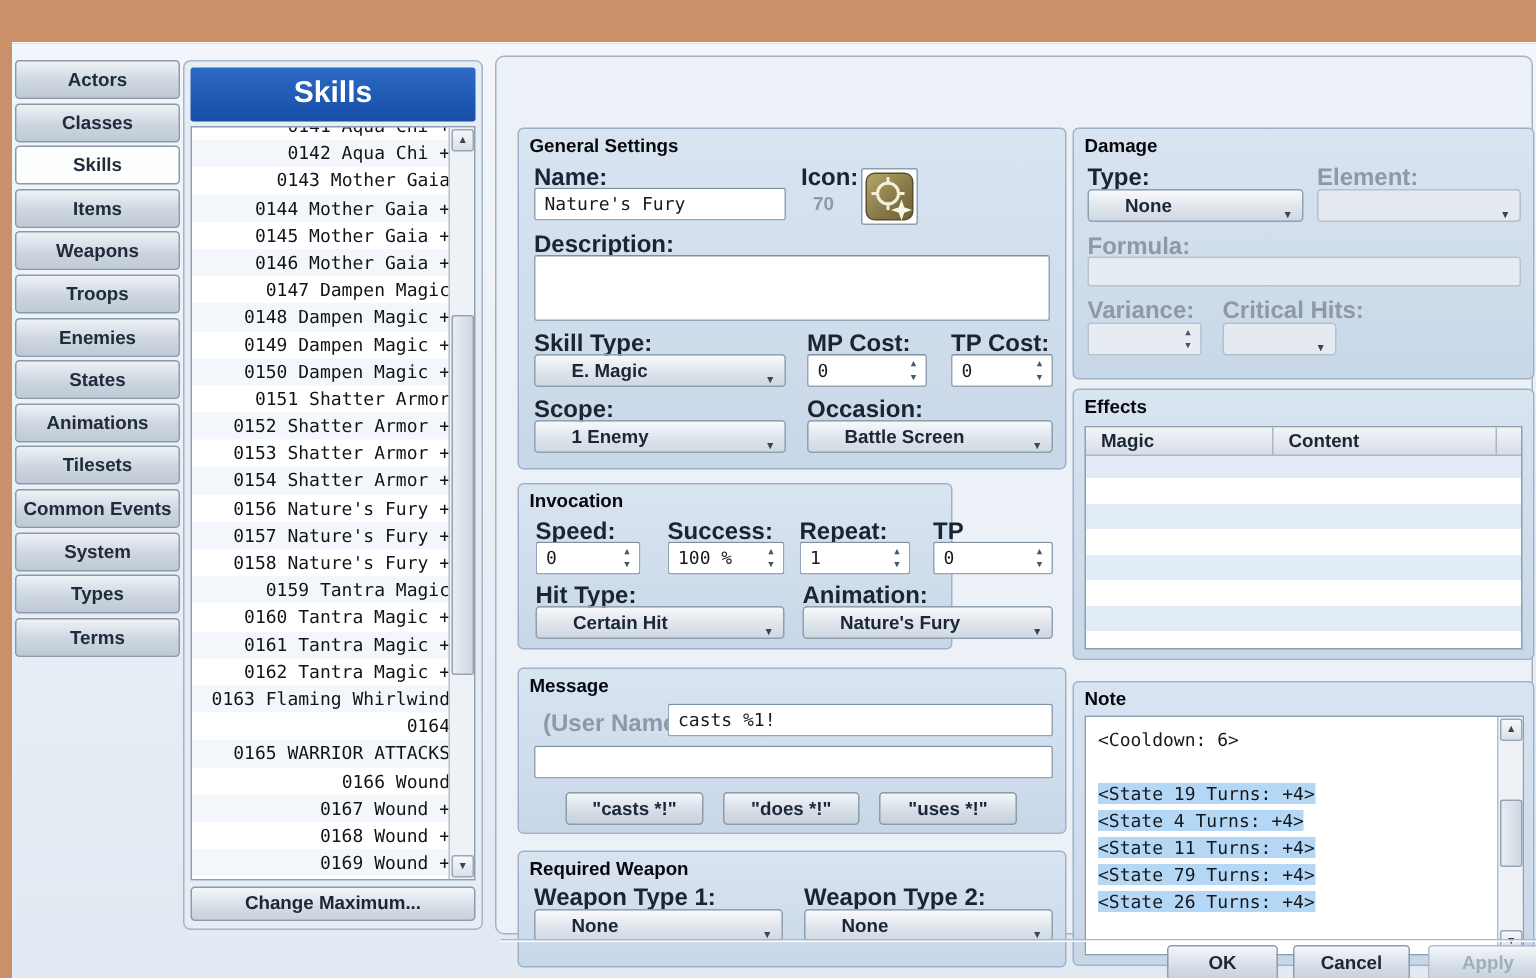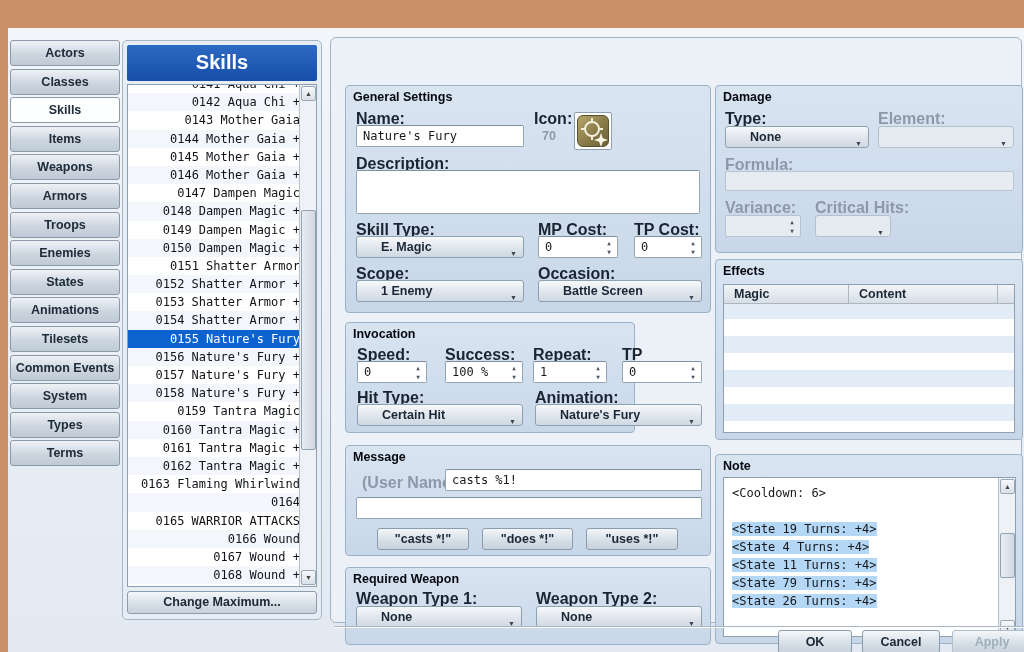--- a/index.html
+++ b/index.html
@@ -94,21 +94,20 @@
 
 
   <div class="content">
 
     <div class="sidebar">
         <div class="tab">Actors</div>
         <div class="tab">Classes</div>
         <div class="tab sel">Skills</div>
         <div class="tab">Items</div>
         <div class="tab">Weapons</div>
-        <div class="tab">Armors</div>
         <div class="tab">Troops</div>
         <div class="tab">Enemies</div>
         <div class="tab">States</div>
         <div class="tab">Animations</div>
         <div class="tab">Tilesets</div>
         <div class="tab">Common Events</div>
         <div class="tab">System</div>
         <div class="tab">Types</div>
         <div class="tab">Terms</div>
       </div>
@@ -124,21 +123,20 @@
             <div class="row">0145 Mother Gaia +</div>
             <div class="row">0146 Mother Gaia +</div>
             <div class="row">0147 Dampen Magic</div>
             <div class="row">0148 Dampen Magic +</div>
             <div class="row">0149 Dampen Magic +</div>
             <div class="row">0150 Dampen Magic +</div>
             <div class="row">0151 Shatter Armor</div>
             <div class="row">0152 Shatter Armor +</div>
             <div class="row">0153 Shatter Armor +</div>
             <div class="row">0154 Shatter Armor +</div>
-            <div class="row sel">0155 Nature's Fury</div>
             <div class="row">0156 Nature's Fury +</div>
             <div class="row">0157 Nature's Fury +</div>
             <div class="row">0158 Nature's Fury +</div>
             <div class="row">0159 Tantra Magic</div>
             <div class="row">0160 Tantra Magic +</div>
             <div class="row">0161 Tantra Magic +</div>
             <div class="row">0162 Tantra Magic +</div>
             <div class="row">0163 Flaming Whirlwind</div>
             <div class="row">0164</div>
             <div class="row">0165 WARRIOR ATTACKS</div>

